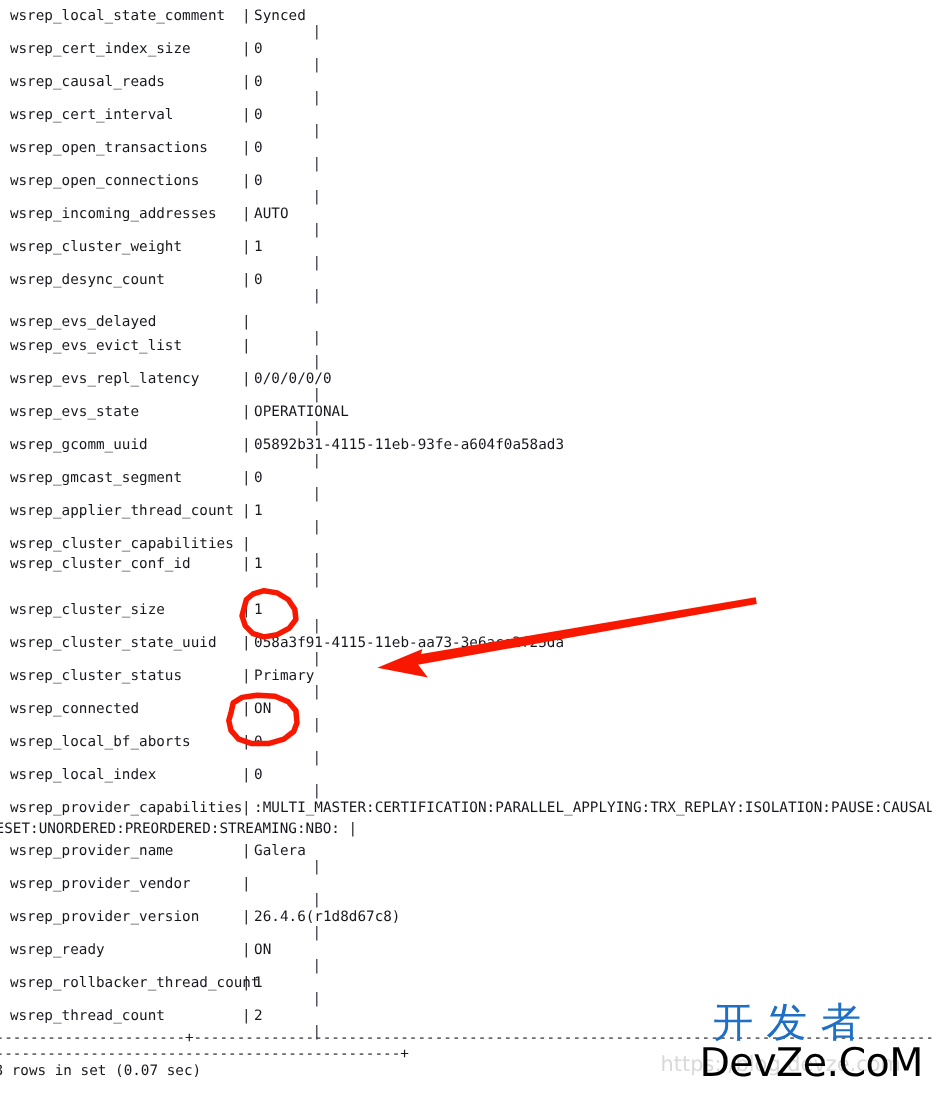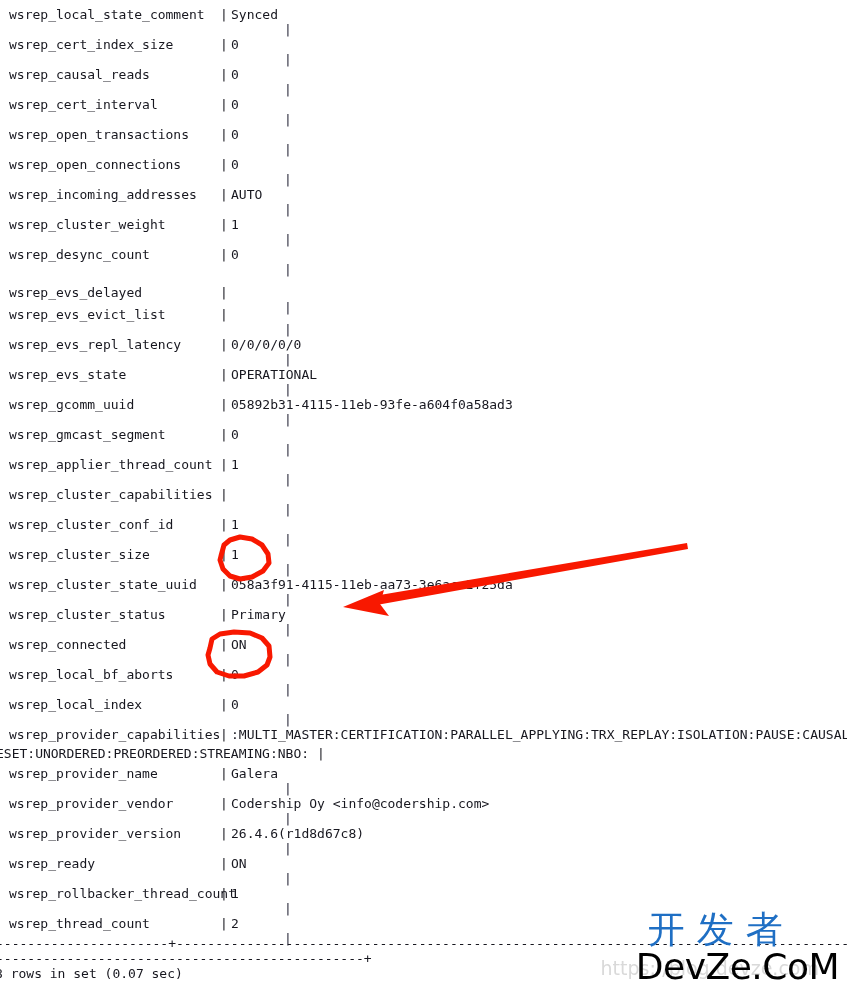--- a/index.html
+++ b/index.html
@@ -142,30 +142,30 @@
       <div class="row" style="top: 210px;"><span class="cell-name">wsrep_cluster_weight</span><span class="cell-sep">|</span><span class="cell-value">1</span><span class="cell-rsep">|</span></div>
       <div class="row" style="top: 240px;"><span class="cell-name">wsrep_desync_count</span><span class="cell-sep">|</span><span class="cell-value">0</span><span class="cell-rsep">|</span></div>
       <div class="row" style="top: 278px;"><span class="cell-name">wsrep_evs_delayed</span><span class="cell-sep">|</span><span class="cell-value"></span><span class="cell-rsep">|</span></div>
       <div class="row" style="top: 300px;"><span class="cell-name">wsrep_evs_evict_list</span><span class="cell-sep">|</span><span class="cell-value"></span><span class="cell-rsep">|</span></div>
       <div class="row" style="top: 330px;"><span class="cell-name">wsrep_evs_repl_latency</span><span class="cell-sep">|</span><span class="cell-value">0/0/0/0/0</span><span class="cell-rsep">|</span></div>
       <div class="row" style="top: 360px;"><span class="cell-name">wsrep_evs_state</span><span class="cell-sep">|</span><span class="cell-value">OPERATIONAL</span><span class="cell-rsep">|</span></div>
       <div class="row" style="top: 390px;"><span class="cell-name">wsrep_gcomm_uuid</span><span class="cell-sep">|</span><span class="cell-value">05892b31-4115-11eb-93fe-a604f0a58ad3</span><span class="cell-rsep">|</span></div>
       <div class="row" style="top: 420px;"><span class="cell-name">wsrep_gmcast_segment</span><span class="cell-sep">|</span><span class="cell-value">0</span><span class="cell-rsep">|</span></div>
       <div class="row" style="top: 450px;"><span class="cell-name">wsrep_applier_thread_count</span><span class="cell-sep">|</span><span class="cell-value">1</span><span class="cell-rsep">|</span></div>
       <div class="row" style="top: 480px;"><span class="cell-name">wsrep_cluster_capabilities</span><span class="cell-sep">|</span><span class="cell-value"></span><span class="cell-rsep">|</span></div>
-      <div class="row" style="top: 510px;"><span class="cell-name">wsrep_cluster_conf_id</span><span class="cell-sep">|</span><span class="cell-value">1</span><span class="cell-rsep">|</span></div>
+      <div class="row" style="top: 498px;"><span class="cell-name">wsrep_cluster_conf_id</span><span class="cell-sep">|</span><span class="cell-value">1</span><span class="cell-rsep">|</span></div>
       <div class="row" style="top: 540px;"><span class="cell-name">wsrep_cluster_size</span><span class="cell-sep">|</span><span class="cell-value">1</span><span class="cell-rsep">|</span></div>
       <div class="row" style="top: 570px;"><span class="cell-name">wsrep_cluster_state_uuid</span><span class="cell-sep">|</span><span class="cell-value">058a3f91-4115-11eb-aa73-3e6ace2f25da</span><span class="cell-rsep">|</span></div>
       <div class="row" style="top: 600px; padding-left: 11px;"><span class="cell-name">wsrep_cluster_status</span><span class="cell-sep">|</span><span class="cell-value">Primary</span><span class="cell-rsep">|</span></div>
       <div class="row" style="top: 630px;"><span class="cell-name">wsrep_connected</span><span class="cell-sep">|</span><span class="cell-value">ON</span><span class="cell-rsep">|</span></div>
       <div class="row" style="top: 660px;"><span class="cell-name">wsrep_local_bf_aborts</span><span class="cell-sep">|</span><span class="cell-value">0</span><span class="cell-rsep">|</span></div>
       <div class="row" style="top: 690px;"><span class="cell-name">wsrep_local_index</span><span class="cell-sep">|</span><span class="cell-value">0</span><span class="cell-rsep">|</span></div>
       <div class="row" style="top: 720px;"><span class="cell-name">wsrep_provider_capabilities</span><span class="cell-sep">|</span><span class="cell-value">:MULTI_MASTER:CERTIFICATION:PARALLEL_APPLYING:TRX_REPLAY:ISOLATION:PAUSE:CAUSAL_READS:IN</span></div>
       <div class="row" style="top: 759px;"><span class="cell-name">wsrep_provider_name</span><span class="cell-sep">|</span><span class="cell-value">Galera</span><span class="cell-rsep">|</span></div>
-      <div class="row" style="top: 789px;"><span class="cell-name">wsrep_provider_vendor</span><span class="cell-sep">|</span><span class="cell-value">Codership Oy &lt;info@codership.com&gt;</span><span class="cell-rsep">|</span></div>
+      <div class="row" style="top: 789px;"><span class="cell-name">wsrep_provider_vendor</span><span class="cell-sep">|</span><span class="cell-rsep">|</span></div>
       <div class="row" style="top: 819px;"><span class="cell-name">wsrep_provider_version</span><span class="cell-sep">|</span><span class="cell-value">26.4.6(r1d8d67c8)</span><span class="cell-rsep">|</span></div>
       <div class="row" style="top: 849px;"><span class="cell-name">wsrep_ready</span><span class="cell-sep">|</span><span class="cell-value">ON</span><span class="cell-rsep">|</span></div>
       <div class="row" style="top: 879px;"><span class="cell-name">wsrep_rollbacker_thread_count</span><span class="cell-sep">|</span><span class="cell-value">1</span><span class="cell-rsep">|</span></div>
       <div class="row" style="top: 909px;"><span class="cell-name">wsrep_thread_count</span><span class="cell-sep">|</span><span class="cell-value">2</span><span class="cell-rsep">|</span></div>
     </div>
 
   <div class="wrap-line" style="top:746px;">ESET:UNORDERED:PREORDERED:STREAMING:NBO: |</div>
 
   <div class="rule" style="left:-4px; top:936px;">----------------------+---------------------------------------------------------------------------------------</div>
   <div class="rule" style="left:-4px; top:951px;">-----------------------------------------------+</div>

